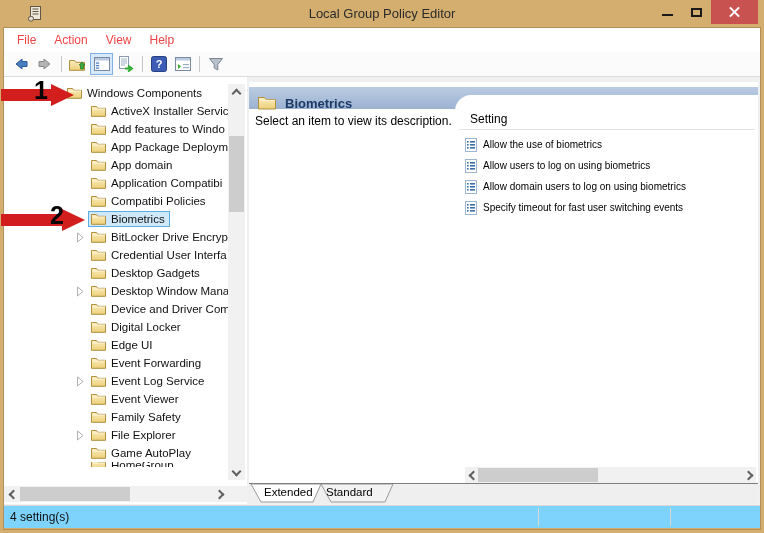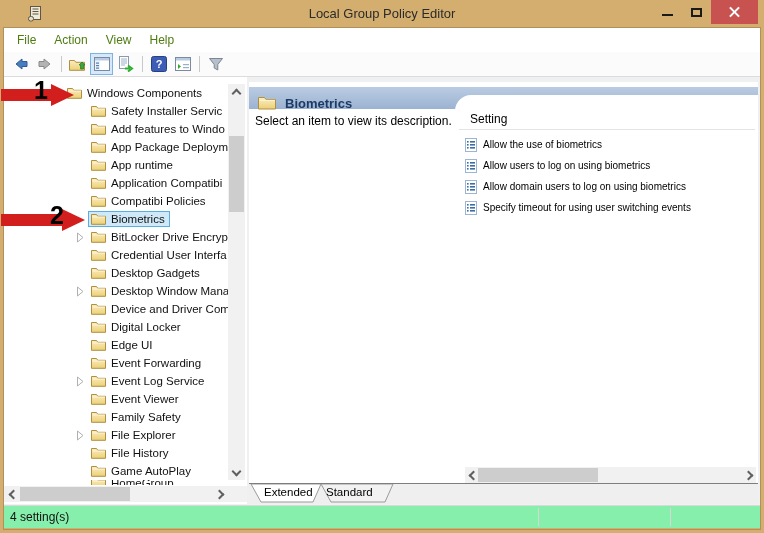--- a/index.html
+++ b/index.html
@@ -17,21 +17,21 @@
   .btn-max .sq{position:absolute;left:8px;top:8px;width:11px;height:9px;border:2px solid #1a1a1a;}
   .btn-close{left:711px;top:0;width:47px;height:24px;background:#c85250;}
   .btn-close .x1,.btn-close .x2{position:absolute;left:17px;top:11px;width:13px;height:2px;background:#fff;}
   .btn-close .x1{transform:rotate(45deg);} .btn-close .x2{transform:rotate(-45deg);}
 
   
   .client-frame{left:3px;top:27px;width:758px;height:503px;border:1px solid #b1905a;pointer-events:none;}
 
   
   .menubar{left:4px;top:28px;width:756px;height:24px;background:#fff;display:flex;align-items:center;padding-left:4px;}
-  .menu-item{padding:3px 9px;font-size:12px;color:#4d7c0f;}
+  .menu-item{padding:3px 9px;font-size:12px;color:#ef4444;}
 
   
   .toolbar{left:4px;top:52px;width:756px;height:25px;background:#fbfbfb;border-bottom:1px solid #dcdcdc;display:flex;align-items:center;padding-left:5px;}
   .tb-btn{width:23px;height:22px;display:flex;align-items:center;justify-content:center;margin-right:1px;border:1px solid transparent;}
   .tb-btn.active{background:#d6e9fb;border:1px solid #7fb2e0;}
   .tb-sep{width:1px;height:16px;background:#c9c9c9;margin:0 4px;}
 
   
   .content-bg{left:4px;top:77px;width:756px;height:428px;background:#eef0f2;}
 
@@ -72,21 +72,21 @@
   .setting-row{height:21px;display:flex;align-items:center;gap:6px;font-size:10px;color:#000;white-space:nowrap;overflow:hidden;}
   .list-hscroll{position:absolute;left:216px;top:385px;width:291px;height:16px;}
   .list-hscroll .sthumb{left:13px;top:1px;width:120px;height:14px;}
 
   
   .tabstrip{left:249px;top:484px;width:509px;height:20px;background:#efefef;}
   .tab-label{position:absolute;top:2px;font-size:11.5px;color:#000;}
   .tab-label.t0{left:15px;} .tab-label.t1{left:77px;text-align:right;}
 
   
-  .statusbar{left:4px;top:505px;width:756px;height:23px;background:#86efac;border-top:1px solid #d9d9d9;padding-left:20px;}
+  .statusbar{left:4px;top:505px;width:756px;height:23px;background:#7dd3fc;border-top:1px solid #d9d9d9;padding-left:20px;}
   .status-text{position:absolute;left:6px;top:4px;font-size:12px;color:#111;}
   .sb-div{position:absolute;top:2px;bottom:2px;width:1px;background:#d7d7d7;}
 
   
   .anno{z-index:50;height:23px;}
   .anno .shaft{position:absolute;left:0;top:5px;height:12px;background:#d21e1c;}
   .anno .head{position:absolute;top:0;width:0;height:0;border-top:11px solid transparent;border-bottom:11px solid transparent;border-left:23px solid #d21e1c;}
   .anno .num{position:absolute;top:-6px;font-size:25px;font-weight:bold;color:#000;line-height:1;}
   #arrow1{left:1px;top:84px;} #arrow1 .shaft{width:50px;} #arrow1 .head{left:50px;} #arrow1 .num{left:33px;}
   #arrow2{left:1px;top:209px;} #arrow2 .shaft{width:61px;} #arrow2 .head{left:61px;} #arrow2 .num{left:49px;}
@@ -209,21 +209,21 @@
     <span class="twisty-slot" style="visibility: hidden;">
       <svg width="9" height="11" viewBox="0 0 9 11">
               <path d="M1.5,1 L7,5.5 L1.5,10 Z" fill="#ffffff" stroke="#b0b0b0"></path>
             </svg>
     </span>
     <span class="row-body">
       <svg width="15" height="12" viewBox="0 0 15 12">
               <path d="M0.5,1.5 h5 l1.3,1.8 h7.7 v8 h-14 z" fill="url(#foldg)" stroke="#b08f3e"></path>
               <path d="M1.5,4 h12.5" stroke="#fff6d8" stroke-width="1"></path>
             </svg>
-      <span>Safety Installer Servic</span>
+      <span>ActiveX Installer Servic</span>
     </span>
   </div>
         <div class="tree-row child">
     <span class="twisty-slot" style="visibility: hidden;">
       <svg width="9" height="11" viewBox="0 0 9 11">
               <path d="M1.5,1 L7,5.5 L1.5,10 Z" fill="#ffffff" stroke="#b0b0b0"></path>
             </svg>
     </span>
     <span class="row-body">
       <svg width="15" height="12" viewBox="0 0 15 12">
@@ -251,21 +251,21 @@
     <span class="twisty-slot" style="visibility: hidden;">
       <svg width="9" height="11" viewBox="0 0 9 11">
               <path d="M1.5,1 L7,5.5 L1.5,10 Z" fill="#ffffff" stroke="#b0b0b0"></path>
             </svg>
     </span>
     <span class="row-body">
       <svg width="15" height="12" viewBox="0 0 15 12">
               <path d="M0.5,1.5 h5 l1.3,1.8 h7.7 v8 h-14 z" fill="url(#foldg)" stroke="#b08f3e"></path>
               <path d="M1.5,4 h12.5" stroke="#fff6d8" stroke-width="1"></path>
             </svg>
-      <span>App runtime</span>
+      <span>App domain</span>
     </span>
   </div>
         <div class="tree-row child">
     <span class="twisty-slot" style="visibility: hidden;">
       <svg width="9" height="11" viewBox="0 0 9 11">
               <path d="M1.5,1 L7,5.5 L1.5,10 Z" fill="#ffffff" stroke="#b0b0b0"></path>
             </svg>
     </span>
     <span class="row-body">
       <svg width="15" height="12" viewBox="0 0 15 12">
@@ -462,34 +462,20 @@
       <svg width="9" height="11" viewBox="0 0 9 11">
               <path d="M1.5,1 L7,5.5 L1.5,10 Z" fill="#ffffff" stroke="#b0b0b0"></path>
             </svg>
     </span>
     <span class="row-body">
       <svg width="15" height="12" viewBox="0 0 15 12">
               <path d="M0.5,1.5 h5 l1.3,1.8 h7.7 v8 h-14 z" fill="url(#foldg)" stroke="#b08f3e"></path>
               <path d="M1.5,4 h12.5" stroke="#fff6d8" stroke-width="1"></path>
             </svg>
       <span>File Explorer</span>
-    </span>
-  </div>
-        <div class="tree-row child">
-    <span class="twisty-slot" style="visibility: hidden;">
-      <svg width="9" height="11" viewBox="0 0 9 11">
-              <path d="M1.5,1 L7,5.5 L1.5,10 Z" fill="#ffffff" stroke="#b0b0b0"></path>
-            </svg>
-    </span>
-    <span class="row-body">
-      <svg width="15" height="12" viewBox="0 0 15 12">
-              <path d="M0.5,1.5 h5 l1.3,1.8 h7.7 v8 h-14 z" fill="url(#foldg)" stroke="#b08f3e"></path>
-              <path d="M1.5,4 h12.5" stroke="#fff6d8" stroke-width="1"></path>
-            </svg>
-      <span>File History</span>
     </span>
   </div>
         <div class="tree-row child">
     <span class="twisty-slot" style="visibility: hidden;">
       <svg width="9" height="11" viewBox="0 0 9 11">
               <path d="M1.5,1 L7,5.5 L1.5,10 Z" fill="#ffffff" stroke="#b0b0b0"></path>
             </svg>
     </span>
     <span class="row-body">
       <svg width="15" height="12" viewBox="0 0 15 12">
@@ -587,21 +573,21 @@
         <div class="setting-row">
     <svg width="12" height="14" viewBox="0 0 12 14">
             <rect x="0.5" y="0.5" width="11" height="13" fill="#ffffff" stroke="#9db4d2"></rect>
             <rect x="2" y="3" width="1.6" height="1.6" fill="#3a6ea5"></rect>
             <rect x="5" y="3" width="5" height="1.6" fill="#3a6ea5"></rect>
             <rect x="2" y="6" width="1.6" height="1.6" fill="#3a6ea5"></rect>
             <rect x="5" y="6" width="5" height="1.6" fill="#3a6ea5"></rect>
             <rect x="2" y="9" width="1.6" height="1.6" fill="#3a6ea5"></rect>
             <rect x="5" y="9" width="5" height="1.6" fill="#3a6ea5"></rect>
           </svg>
-    <span>Specify timeout for using user switching events</span>
+    <span>Specify timeout for fast user switching events</span>
   </div>
       </div>
     <div class="list-hscroll sbar">
       <div class="sarrow" style="left:0;top:0;width:13px;height:16px;">
           <span class="chev left" style="margin-left:3px;"></span>
         </div>
       <div class="sthumb"></div>
       <div class="sarrow" style="right:0;top:0;width:13px;height:16px;">
           <span class="chev right" style="margin-right:3px;"></span>
         </div>

